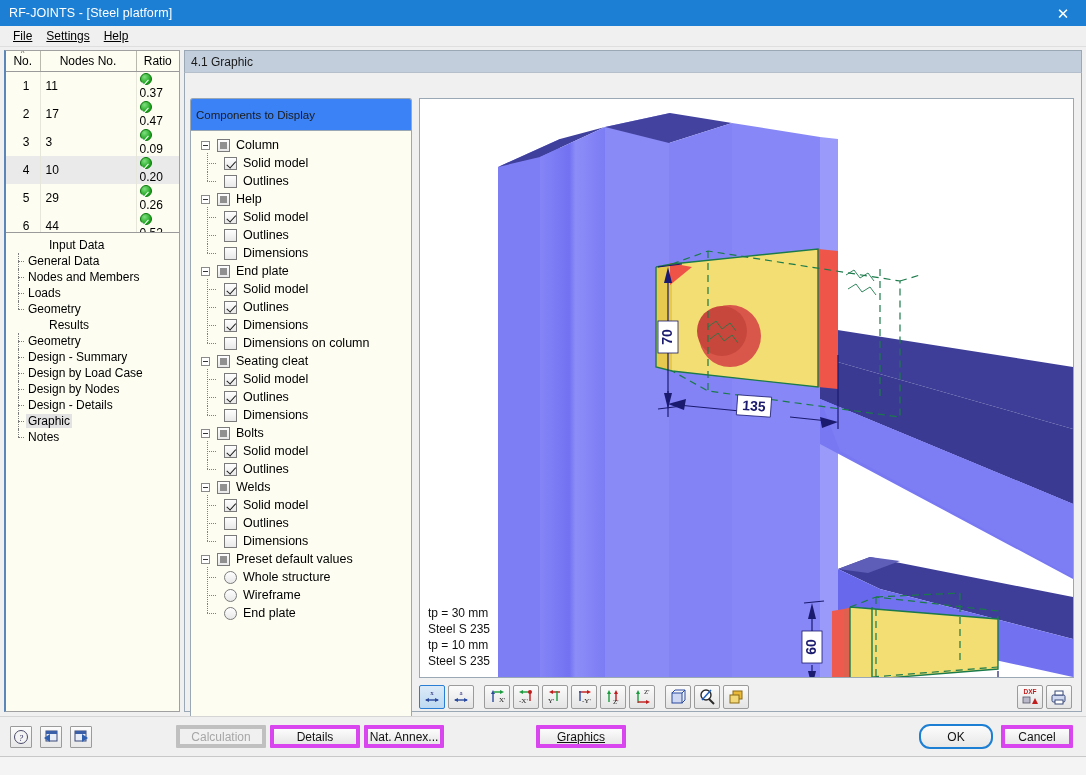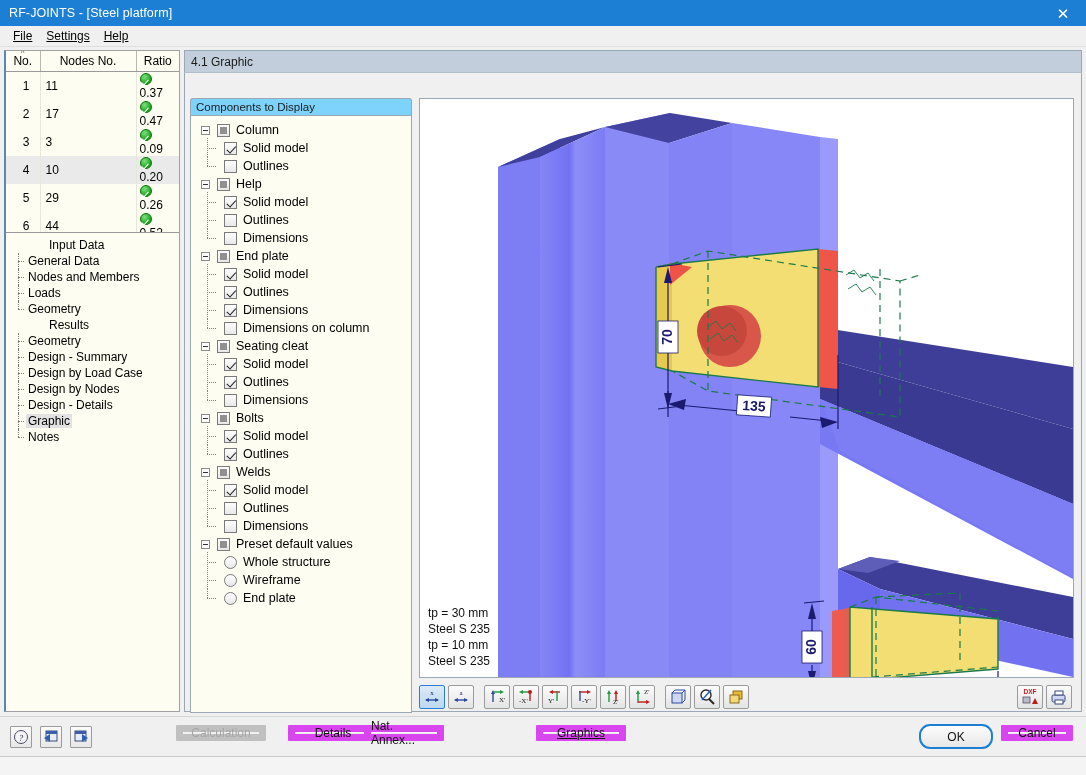--- a/index.html
+++ b/index.html
@@ -136,21 +136,21 @@
     height: 640px; background: #f0f0f0;
     border: 1px solid #9aa7b4; border-top: 1px solid #b4bfcb;
     position: relative;
   }
 
   
   .comp-wrap {
     position: absolute; left: 5px; top: 25px; width: 222px; height: 615px;
   }
   .comp-title {
-    height: 17px; background: #7dd3fc; border: 1px solid #9aa7b4;
+    height: 32px; background: #3b82f6; border: 1px solid #9aa7b4;
     border-bottom: none; border-radius: 3px 3px 0 0;
     font-size: 11.5px; padding-left: 5px; color: #1a1a1a;
     display: flex; align-items: center;
   }
   .comp-tree {
     height: 598px; background: #fdfdf2;
     border: 1px solid #9aa7b4;
     overflow: hidden; padding: 5px 0 0 5px;
     font-size: 12.5px;
   }
@@ -234,21 +234,21 @@
   .bottom-bar {
     position: absolute; left: 0; top: 716px; width: 1086px; height: 40px;
     background: #f0f0f0;
     border-top: 1px solid #d5d5d5;
   }
   .statusbar {
     position: absolute; left: 0; top: 756px; width: 1086px; height: 19px;
     background: #f4f4f4; border-top: 1px solid #c8c8c8;
   }
   .btn {
-    height: 16px; border: 7px solid #d946ef;
+    height: 23px; border: 4px solid #d946ef;
     background: linear-gradient(#fcfcfc, #e7e7e7);
     font-size: 12px; font-family: "Liberation Sans", sans-serif;
     display: inline-flex; align-items: center; justify-content: center;
     cursor: pointer; color: #111; border-radius: 1px;
   }
   .btn.disabled { color: #a6a6a6; background: #f0f0f0; border-color:#c0c0c0; cursor: default; }
   .btn.default { border: 2px solid #1d7fd4; }
   .iconbtn {
     width: 22px; height: 22px; border: 1px solid #9b9b9b;
     background: linear-gradient(#fcfcfc, #e7e7e7);
@@ -809,21 +809,21 @@
           <rect x="2" y="2" width="11" height="10" fill="#e7ecf6" stroke="#3a4a7a" stroke-width="1"></rect>
           <rect x="2" y="2" width="11" height="3" fill="#3a5fa8"></rect>
           <polygon points="15,9 9,5 9,13" fill="#2f5fb0"></polygon>
         </svg>
       </div>
     </div>
 
     <div class="btn disabled" style="position:absolute;left:176px;top:8px;width:90px;">
       <span>Calculation</span>
     </div>
-    <div class="btn" style="position:absolute;left:288px;top:8px;width:90px;">
+    <div class="btn" style="position:absolute;left:270px;top:8px;width:90px;">
       <span>Details</span>
     </div>
     <div class="btn" style="position:absolute;left:364px;top:8px;width:80px;">
       <span>Nat. Annex...</span>
     </div>
     <div class="btn" style="position:absolute;left:536px;top:8px;width:90px;">
       <u>Graphics</u>
     </div>
 
     <div class="btn default" style="position:absolute;left:919px;top:7px;width:74px;height:25px;border-radius:11px;">

